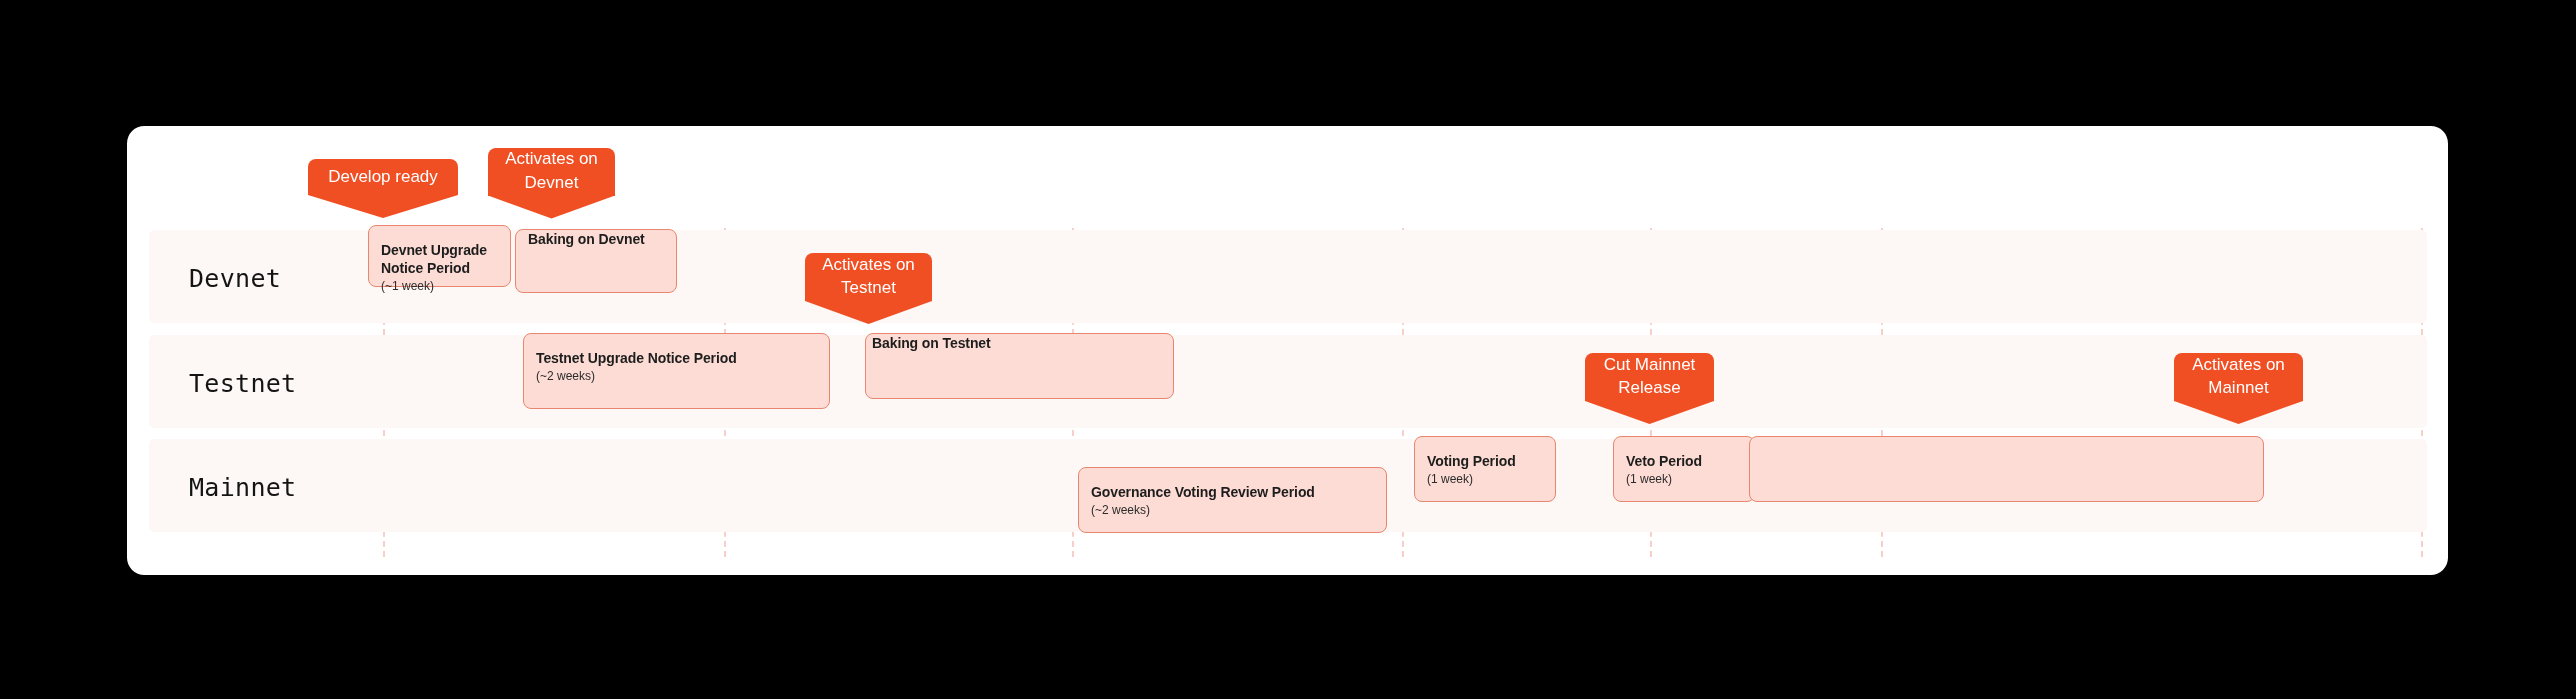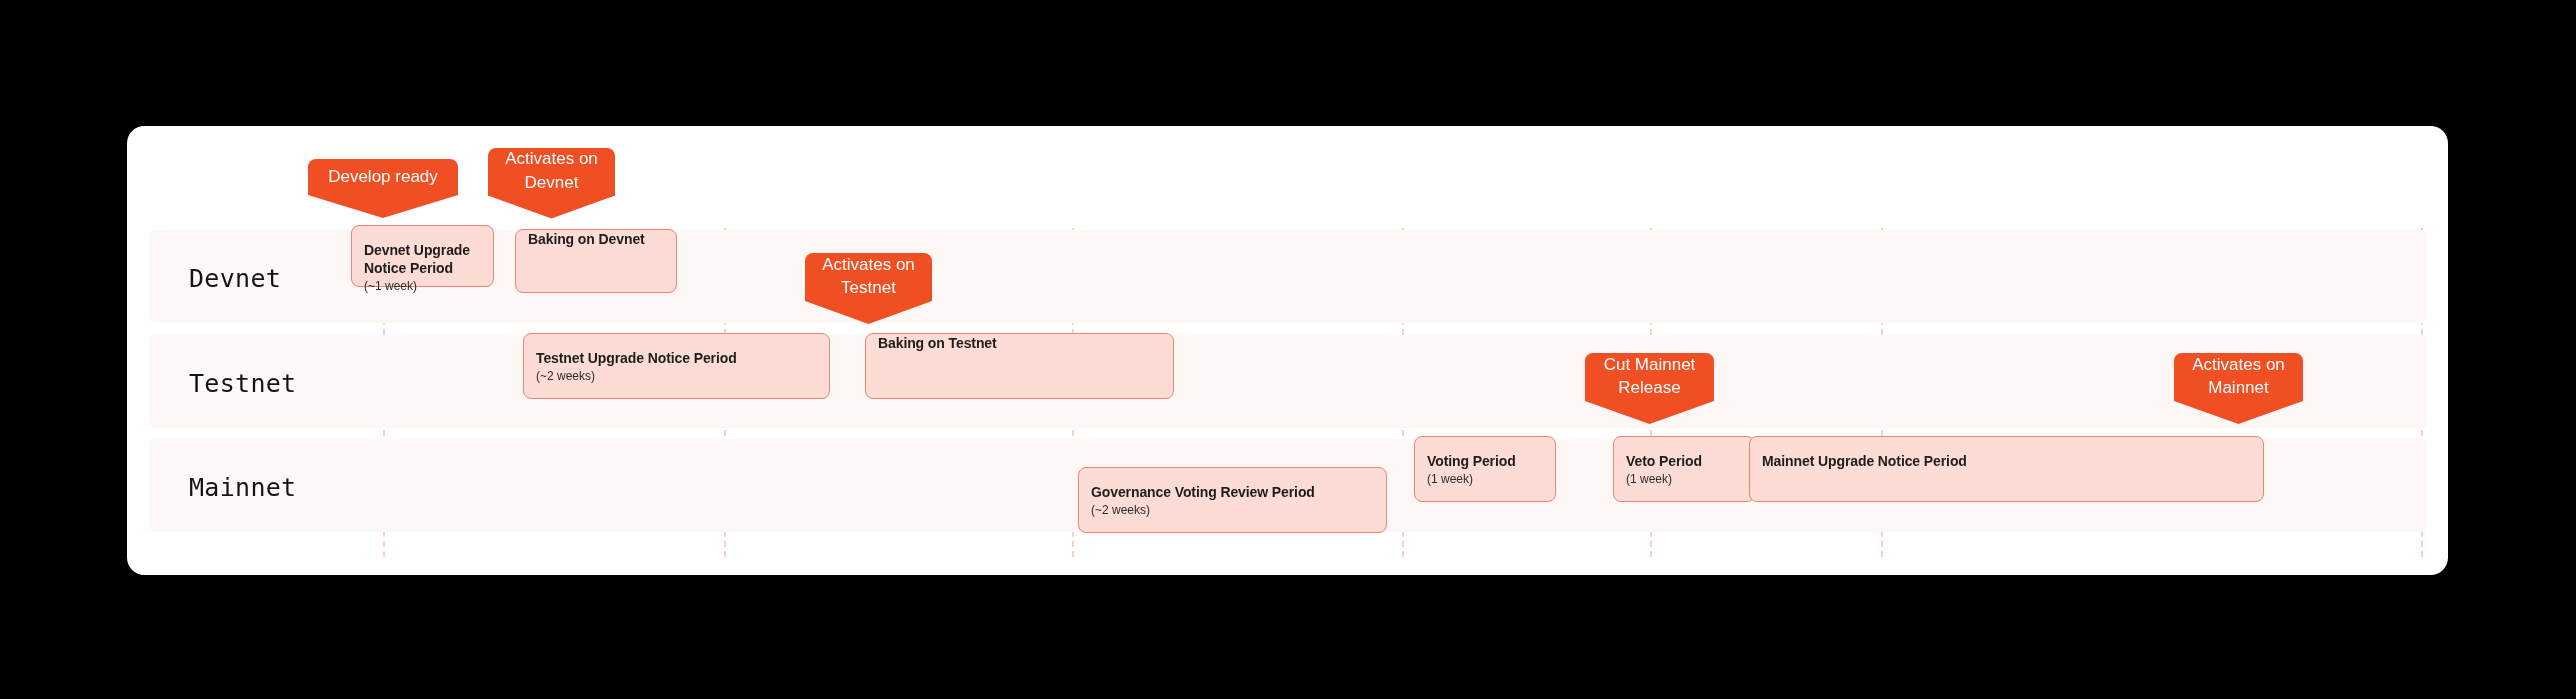--- a/index.html
+++ b/index.html
@@ -143,55 +143,54 @@
       <div class="vline" style="left:2294px;"></div>
 
       <div class="rowband r1"></div>
       <div class="rowband r2"></div>
       <div class="rowband r3"></div>
 
       <div class="rowlabel r1">Devnet</div>
       <div class="rowlabel r2">Testnet</div>
       <div class="rowlabel r3">Mainnet</div>
 
-      <div class="card" style="left:224px; top:99px; width:143px; height:62px;">
+      <div class="card" style="left:241px; top:99px; width:143px; height:62px;">
         <div class="title">Devnet Upgrade Notice Period</div>
         <div class="sub">(~1 week)</div>
       </div>
 
       <div class="card vcenter" style="left:388px; top:103px; width:162px; height:64px;">
         <div class="title">Baking on Devnet</div>
       </div>
 
-      <div class="card" style="left:396px; top:207px; width:307px; height:66px;">
+      <div class="card" style="left:396px; top:207px; width:307px; height:76px;">
         <div class="title">Testnet Upgrade Notice Period</div>
         <div class="sub">(~2 weeks)</div>
       </div>
 
-      <div class="card vcenter" style="left:738px; top:207px; width:309px; height:66px;">
+      <div class="card vcenter" style="left:738px; top:207px; width:309px; height:66px;padding-left:6px;">
         <div class="title">Baking on Testnet</div>
       </div>
 
       <div class="card" style="left:951px; top:310px; width:309px; height:66px;margin-top:31px;">
         <div class="title">Governance Voting Review Period</div>
         <div class="sub">(~2 weeks)</div>
       </div>
 
       <div class="card" style="left:1287px; top:310px; width:142px; height:66px;">
         <div class="title">Voting Period</div>
         <div class="sub">(1 week)</div>
       </div>
 
       <div class="card" style="left:1454px; top:310px; width:142px; height:66px;margin-left:32px;">
         <div class="title">Veto Period</div>
         <div class="sub">(1 week)</div>
       </div>
 
       <div class="card" style="left:1622px; top:310px; width:515px; height:66px;">
-        <div class="title">Mainnet Upgrade Notice Period</div>
       </div>
 
       <div class="badge" style="left:181px; top:33px; width:150px; height:36px;">
         <span class="lbl">Develop ready</span>
       </div>
 
       <div class="badge" style="left:361px; top:21.5px; width:127px; height:48px; flex-direction:column;">
         <span class="lbl">Activates on</span>
         <span class="lbl">Devnet</span>
       </div>

